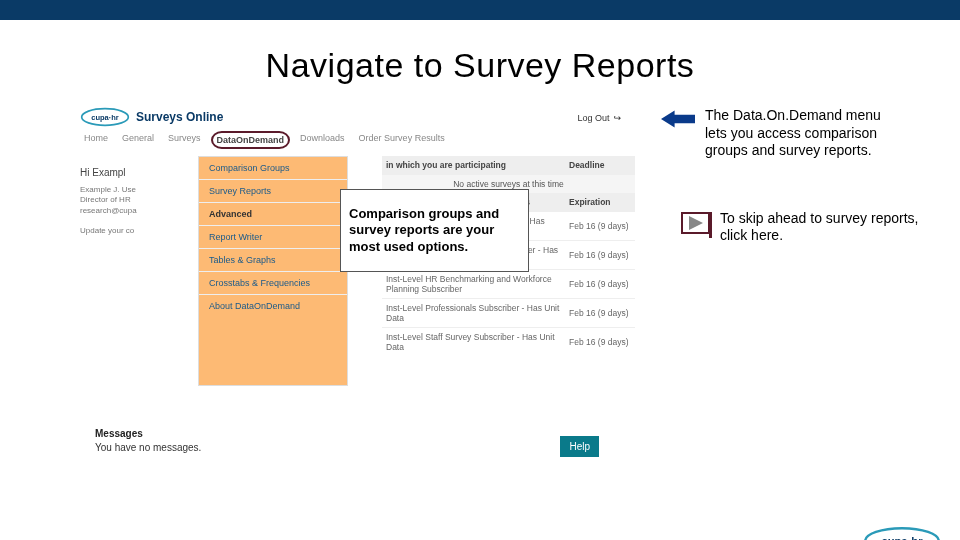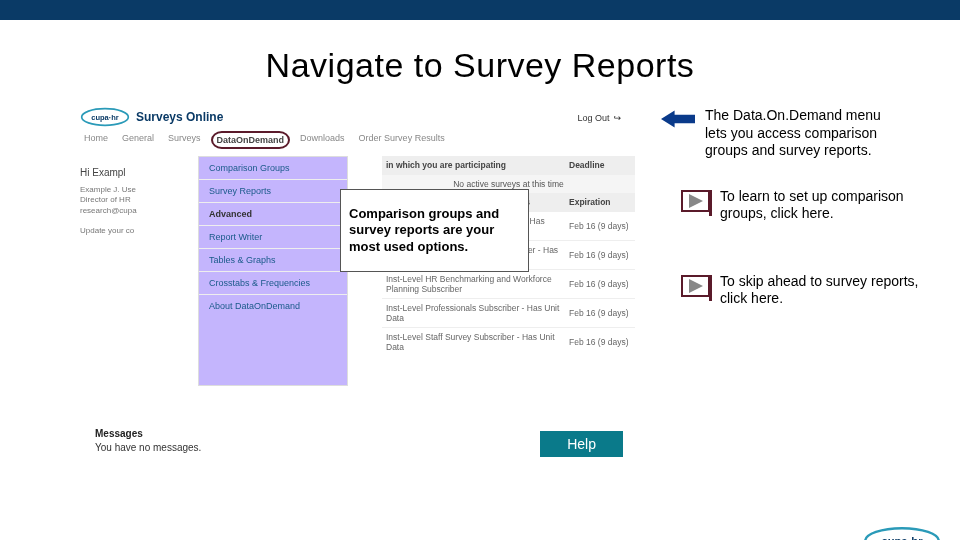--- a/index.html
+++ b/index.html
@@ -14,29 +14,29 @@
   .logo-outer { width:50px; height:20px; }
   .logo-outer svg { width:100%; height:100%; }
   .app-title { font-size:12px; font-weight:bold; color:#0a3a66; }
   .logout { position:absolute; top:6px; right:14px; font-size:9px; color:#333; display:flex; align-items:center; gap:4px;}
   .nav { display:flex; gap:6px; font-size:9px; color:#888; margin-top:4px; padding-bottom:3px;}
   .nav span { padding:2px 4px; }
   .nav .dod { border:2px solid #5a1a2a; border-radius:12px/10px; color:#444; font-weight:bold; position:relative; }
   .main { display:flex; margin-top:4px; min-height:230px;gap:18px;}
   .userbox { width:100px; font-size:8px; color:#777; line-height:1.3; padding-top:10px;}
   .userbox .hi{ font-size:10px; color:#444; margin-bottom:6px;}
-  .dropdown { width:150px; background:#c4b5fd; border:1px solid #ddd; font-size:9px; position:relative; }
+  .dropdown { width:150px; background:#fdba74; border:1px solid #ddd; font-size:9px; position:relative; }
   .dd-item { padding:6px 10px; border-bottom:1px solid #eee; color:#1a5a8a; }
   .dd-adv { font-weight:bold; color:#333; padding:6px 10px; border-bottom:1px solid #eee;}
   .tablearea { flex:1; margin-left:16px; }
   .table { width:100%; border-collapse:collapse; font-size:8.5px; color:#666; }
   .table th { background:#eee; padding:4px; text-align:left; font-weight:bold; color:#444;}
   .table td { padding:4px; border-top:1px solid #eee; }
   .table .center-row td { text-align:center; background:#f5f5f5; color:#555;}
-  .help-btn { position:absolute; bottom:10px; right:12px; background:#0a7a8a; color:#fff; font-size:14px; padding:5px 27px; }
+  .help-btn { position:absolute; bottom:10px; right:36px; background:#0a7a8a; color:#fff; font-size:10px; padding:5px 9px; }
   .messages { position:absolute; bottom:14px; left:15px; font-size:10px; color:#333;}
   .messages .hdr { font-weight:bold; color:#222; margin-bottom:3px;}
   
   .callout1 { position:absolute; top:82px; left:260px; width:189px; background:#fff; border:1px solid #555; padding:16px 8px; font-size:13px; line-height:1.25; color:#000;font-weight:bold; }
   
   .annos { flex:1; padding-left:40px; font-size:14px; line-height:1.25; position:relative; }
   .anno { display:flex; align-items:flex-start; gap:10px; margin-bottom:28px; }
   .anno .text { max-width:200px; }
   .arrow-left { width:34px; height:20px; margin-top:2px; }
   .arrow-left svg { width:100%; height:100%; }
@@ -156,28 +156,20 @@
 
       <div class="anno anno1">
         <span class="arrow-left">
           <svg viewBox="0 0 40 20">
               <polygon points="0,10 16,0 16,5 40,5 40,15 16,15 16,20" fill="#0a3a8a"></polygon>
             </svg>
         </span>
         <div class="text">The Data.On.Demand menu lets you access comparison groups and survey reports.</div>
       </div>
 
-      <div class="anno anno2">
-        <span class="play">
-          <svg viewBox="0 0 20 18">
-              <polygon points="3,2 17,9 3,16" fill="#888"></polygon>
-            </svg>
-        </span>
-        <div class="text">To learn to set up comparison groups, click here.</div>
-      </div>
 
       <div style="height:22px"></div>
 
       <div class="anno anno3">
         <span class="play">
           <svg viewBox="0 0 20 18">
               <polygon points="3,2 17,9 3,16" fill="#888"></polygon>
             </svg>
         </span>
         <div class="text">To skip ahead to survey reports, click here.</div>

